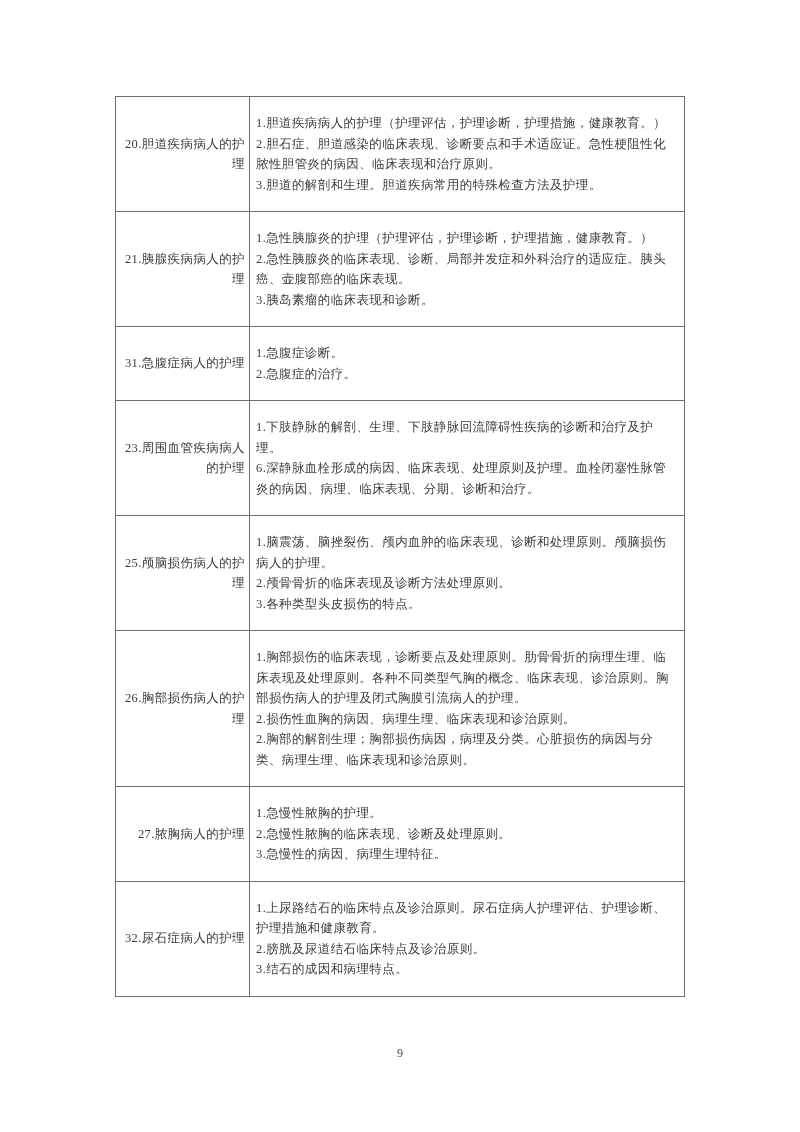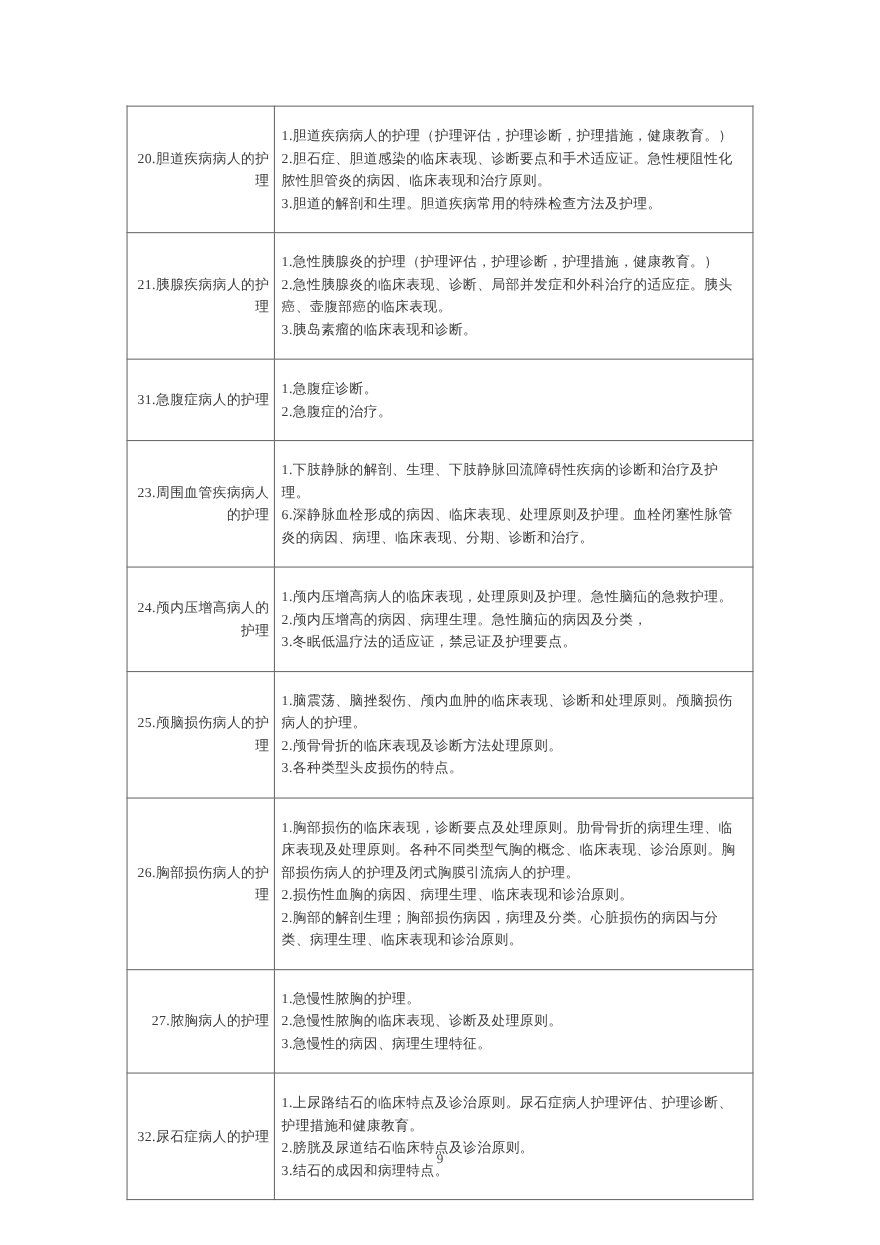--- a/index.html
+++ b/index.html
@@ -88,28 +88,20 @@
         </td>
       </tr>
       <tr>
         <td class="topic">23.周围血管疾病病人的护理</td>
         <td class="content">
           <div class="item">1.下肢静脉的解剖、生理、下肢静脉回流障碍性疾病的诊断和治疗及护理。</div>
           <div class="item">6.深静脉血栓形成的病因、临床表现、处理原则及护理。血栓闭塞性脉管炎的病因、病理、临床表现、分期、诊断和治疗。</div>
         </td>
       </tr>
       <tr>
-        <td class="topic">24.颅内压增高病人的护理</td>
-        <td class="content">
-          <div class="item">1.颅内压增高病人的临床表现，处理原则及护理。急性脑疝的急救护理。</div>
-          <div class="item">2.颅内压增高的病因、病理生理。急性脑疝的病因及分类，</div>
-          <div class="item">3.冬眠低温疗法的适应证，禁忌证及护理要点。</div>
-        </td>
-      </tr>
-      <tr>
         <td class="topic">25.颅脑损伤病人的护理</td>
         <td class="content">
           <div class="item">1.脑震荡、脑挫裂伤、颅内血肿的临床表现、诊断和处理原则。颅脑损伤病人的护理。</div>
           <div class="item">2.颅骨骨折的临床表现及诊断方法处理原则。</div>
           <div class="item">3.各种类型头皮损伤的特点。</div>
         </td>
       </tr>
       <tr>
         <td class="topic">26.胸部损伤病人的护理</td>
         <td class="content">

